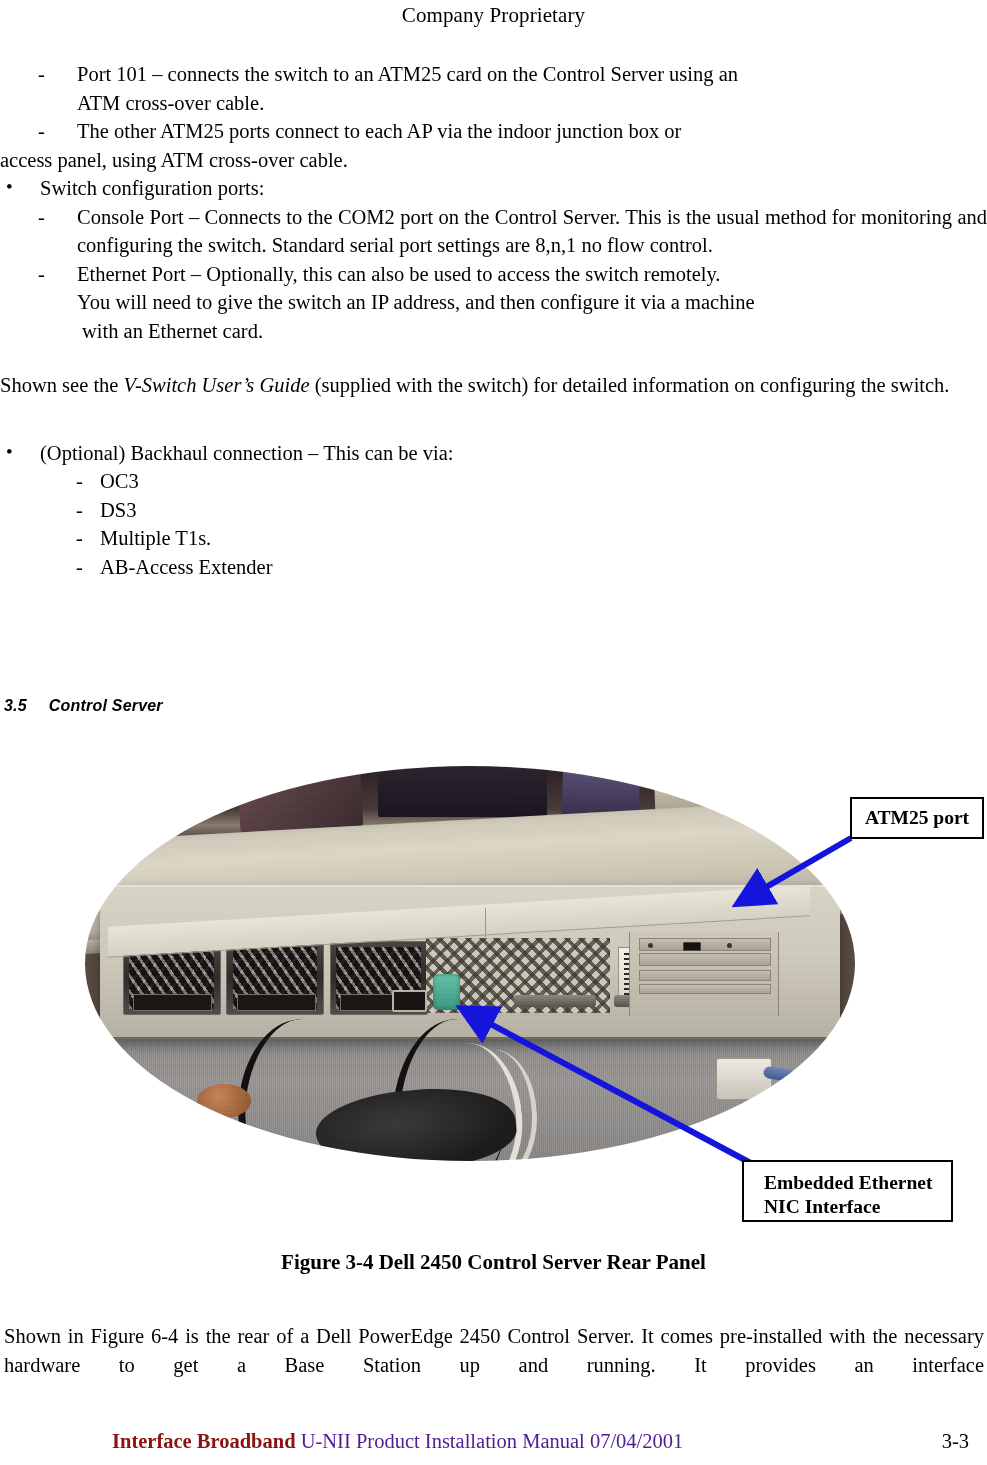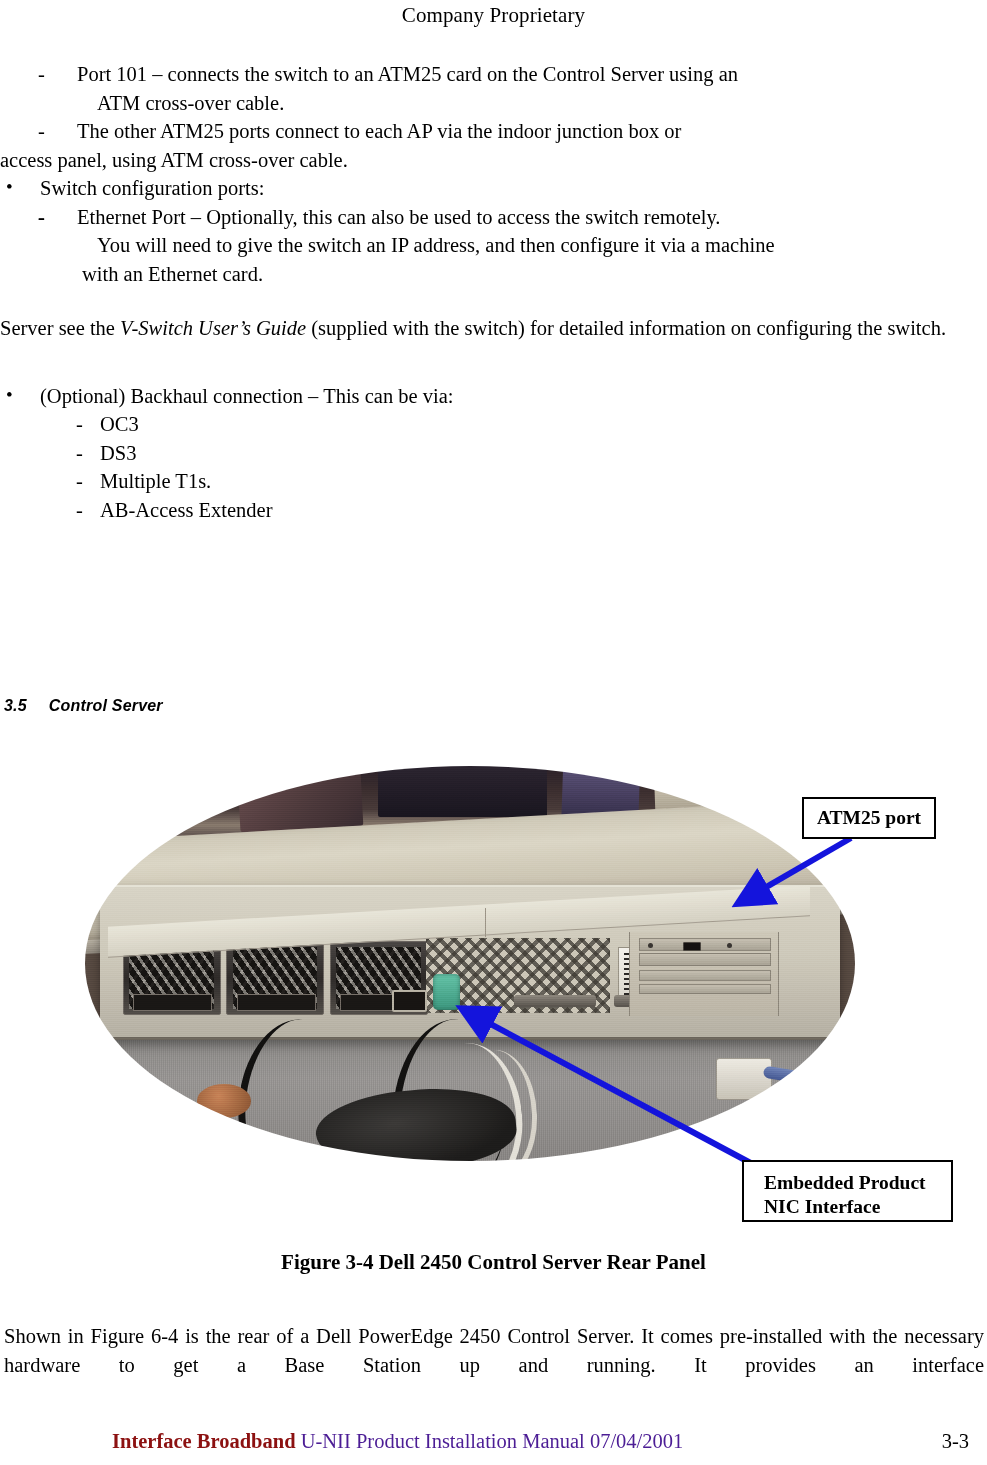--- a/index.html
+++ b/index.html
@@ -97,21 +97,21 @@
     position: absolute;
     left: 38px;
     top: 0;
   }
   .justified {
     text-align: justify;
     text-align-last: left;
   }
   .hang {
     margin: 0;
-    padding-left: 97px;
+    padding-left: 77px;
     font-size: 20.5px;
     line-height: 28.5px;
   }
   .hang-plus {
     margin: 0;
     padding-left: 82px;
     font-size: 20.5px;
     line-height: 28.5px;
   }
 
@@ -507,21 +507,21 @@
     background: #ffffff;
     font-family: "Liberation Serif", "DejaVu Serif", serif;
     font-weight: bold;
     font-size: 19.5px;
     line-height: 24px;
     color: #000000;
     box-sizing: border-box;
     z-index: 6;
   }
   .callout-atm {
-    left: 802px;
+    left: 850px;
     top: 797px;
     width: 134px;
     height: 42px;
     text-align: center;
     padding-top: 7px;
   }
   .callout-nic {
     left: 742px;
     top: 1160px;
     width: 211px;
@@ -614,32 +614,33 @@
     </div>
     <div class="flush-line">access panel, using ATM  cross-over cable.</div>
 
     <div class="bullet-item">
       <span class="marker">•</span>
       <span>Switch configuration ports:</span>
     </div>
 
     <div class="sub-dash justified">
       <span class="marker">-</span>
+      <span>Console Port – Connects to the COM2 port on the Control Server.  This is the usual method for monitoring and configuring the switch. Standard serial port settings are 8,n,1 no flow control.</span>
     </div>
 
     <div class="sub-dash">
       <span class="marker">-</span>
       <span>Ethernet Port – Optionally, this can also be used to access the switch remotely.</span>
     </div>
     <div class="hang">You will need to give the switch an IP address, and then configure it via a machine</div>
     <div class="hang-plus"> with an Ethernet card.</div>
 
     <div class="spacer-md"></div>
 
-    <div class="para justified"><span>Server see the </span><span class="it">V-Switch User’s Guide</span><span> (supplied with the switch) for detailed information on configuring the switch.</span></div>
+    <div class="para justified"><span>Shown see the </span><span class="it">V-Switch User’s Guide</span><span> (supplied with the switch) for detailed information on configuring the switch.</span></div>
 
     <div class="spacer-md"></div>
     <div class="spacer-sm"></div>
 
     <div class="bullet-item">
       <span class="marker">•</span>
       <span>(Optional) Backhaul connection – This can be via:</span>
     </div>
 
     <div class="deep-dash">
@@ -733,21 +734,21 @@
     <line x1="851" y1="838" x2="744" y2="900" stroke="#1414DC" stroke-width="6" marker-end="url(#ah)"></line>
 
     <line x1="760" y1="1168" x2="468" y2="1012" stroke="#1414DC" stroke-width="6" marker-end="url(#ah)"></line>
   </svg>
 
   <div class="callout callout-atm">
     <span>ATM25 port</span>
   </div>
 
   <div class="callout callout-nic">
-    <span class="ln">Embedded Product</span>
+    <span class="ln">Embedded Ethernet</span>
     <span class="ln">NIC Interface</span>
   </div>
 
   <div class="figure-caption">Figure 3-4  Dell 2450 Control Server Rear Panel</div>
 
   <div class="closing">Shown in Figure 6-4 is the rear of a Dell PowerEdge 2450 Control Server.  It comes pre-installed with the necessary hardware to get a Base Station up and running.  It provides an interface</div>
 
   <div class="footer">
     <div class="footer-inner">
       <span class="brand">Interface Broadband</span><span class="manual-title">&nbsp;</span><span class="manual-title">U-NII Product Installation Manual  07/04/2001</span>

